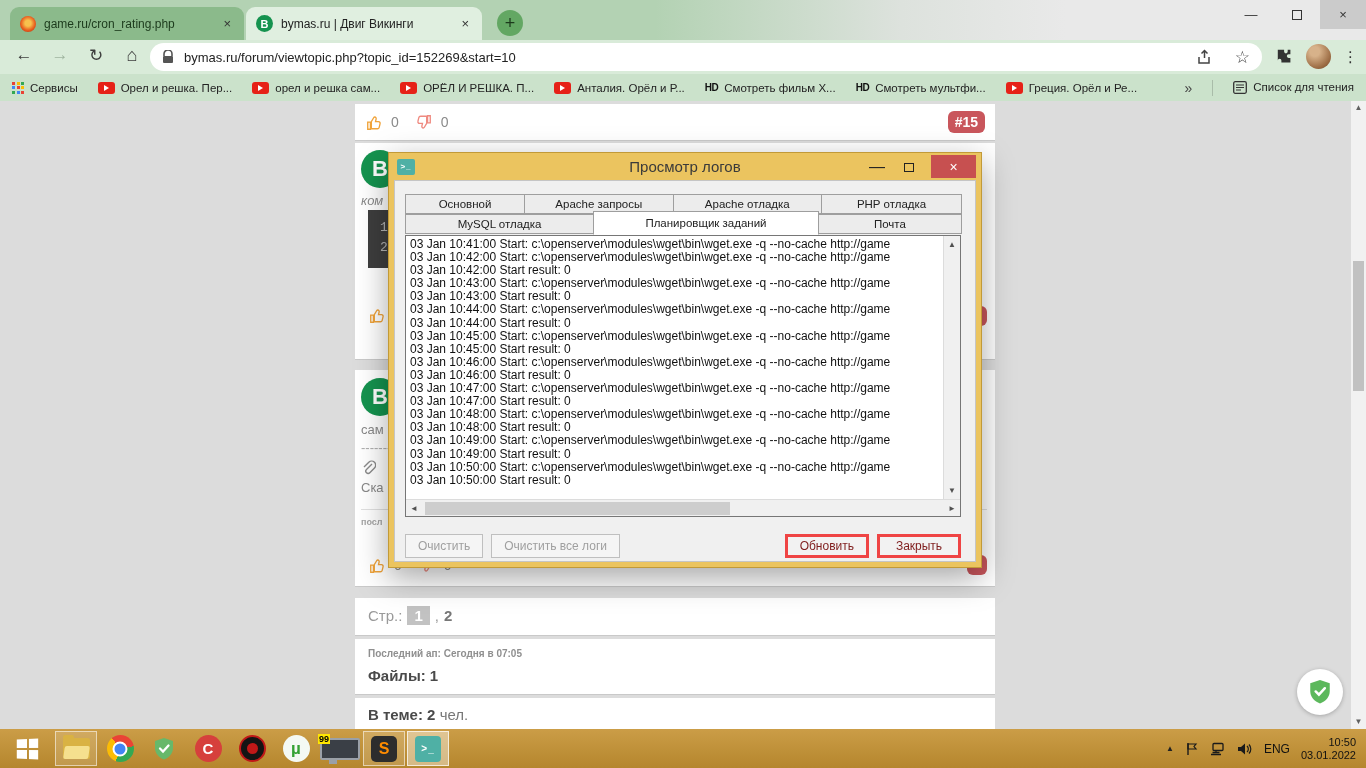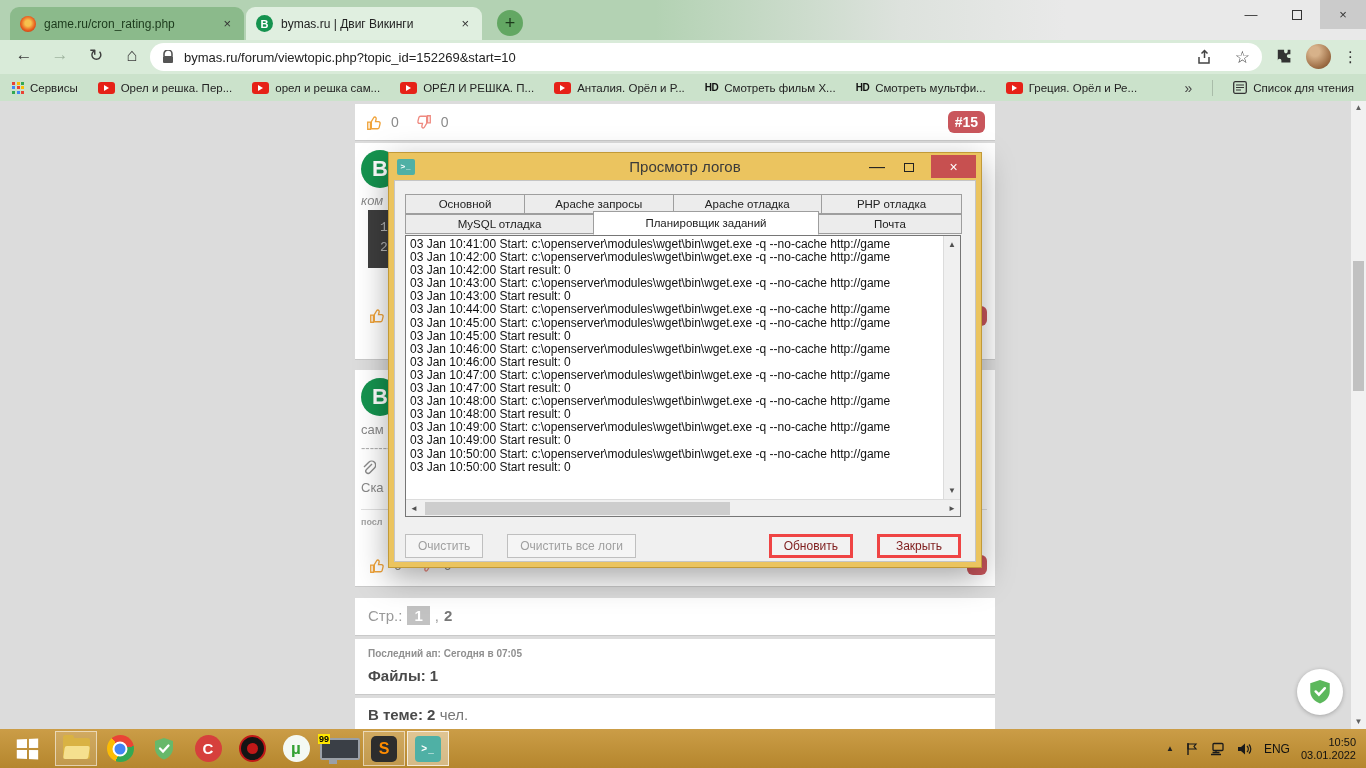--- a/index.html
+++ b/index.html
@@ -26,21 +26,21 @@
   .toolbar { position:absolute; left:0; top:40px; width:1366px; height:34px; background:#d9ebd9; }
   .navic { position:absolute; top:45px; font-size:17px; color:#3d3d3d; width:24px; text-align:center; }
   .navic.dis { color:#9fb49f; }
   .addr { position:absolute; left:150px; top:43px; width:1112px; height:28px; background:#fff; border-radius:14px; display:flex; align-items:center; padding:0 12px; }
   .addr-url { font-size:13px; color:#222; margin-left:10px; flex:1; white-space:nowrap; overflow:hidden; }
   .tool-right { position:absolute; top:44px; right:8px; display:flex; align-items:center; gap:12px; }
   .avatar-photo { width:25px; height:25px; border-radius:50%; background:radial-gradient(circle at 35% 30%, #d7b28a 20%, #9a6a42 70%, #6d452a 100%); }
   .dots { font-size:15px; color:#333; }
 
   .bookmarks { position:absolute; left:0; top:74px; width:1366px; height:27px; background:#cbe2cb; display:flex; align-items:center; padding:0 12px; gap:20px; font-size:11.5px; color:#232323; }
-  .bm { display:flex; align-items:center; gap:6px; white-space:nowrap; }
+  .bm { display:flex; align-items:flex-start; gap:6px; white-space:nowrap; }
   .ytic { width:17px; height:12px; background:#e62117; border-radius:3px; position:relative; flex:none; }
   .ytic::after { content:""; position:absolute; left:6px; top:3px; border-left:5px solid #fff; border-top:3px solid transparent; border-bottom:3px solid transparent; }
   .hdic { font-size:10px; font-weight:bold; color:#111; letter-spacing:-0.5px; }
   .appsgrid { width:12px; height:12px; display:grid; grid-template-columns:3px 3px 3px; grid-template-rows:3px 3px 3px; gap:1.5px; }
   .appsgrid i:nth-child(1){background:#e94235}.appsgrid i:nth-child(2){background:#fabd03}.appsgrid i:nth-child(3){background:#34a852}
   .appsgrid i:nth-child(4){background:#4285f4}.appsgrid i:nth-child(5){background:#e94235}.appsgrid i:nth-child(6){background:#fabd03}
   .appsgrid i:nth-child(7){background:#34a852}.appsgrid i:nth-child(8){background:#4285f4}.appsgrid i:nth-child(9){background:#e94235}
   .bm-spacer { flex:1; }
   .bm-chev { font-size:14px; color:#444; }
   .bm-div { width:1px; height:16px; background:#a9bca9; }
@@ -82,21 +82,21 @@
   .logbox { position:absolute; left:10px; right:14px; top:54px; height:282px; background:#fff; border:1px solid #767676; display:flex; flex-direction:column; }
   .log-main { flex:1; display:flex; overflow:hidden; }
   .log-text { flex:1; overflow:hidden; padding:2px 4px; font-size:12px; line-height:13.1px; color:#101010; }
   .log-line { white-space:pre; }
   .vscroll { width:17px; background:#f0f0f0; border-left:1px solid #dcdcdc; display:flex; flex-direction:column; justify-content:space-between; align-items:center; }
   .scr-ar { font-size:8px; color:#505050; padding:4px 0; }
   .hscroll { height:17px; background:#f0f0f0; border-top:1px solid #dcdcdc; display:flex; align-items:center; }
   .hthumb { height:13px; width:55%; background:#cdcdcd; margin-left:3px; }
   .hscroll .scr-ar { padding:0 4px; }
   .hscroll .right { margin-left:auto; }
-  .btnrow { position:absolute; left:10px; right:14px; top:352px; height:25px; display:flex; gap:24px; align-items:center; }
+  .btnrow { position:absolute; left:10px; right:14px; top:352px; height:25px; display:flex; gap:8px; align-items:center; }
   .wbtn { height:24px; font-size:12px; display:flex; align-items:center; justify-content:center; padding:0 12px; }
   .wbtn.dis { background:#f5f5f5; border:1px solid #bfbfbf; color:#9f9f9f; }
   .wbtn.en { background:#f2f2f2; border:3px solid #ef4444; color:#7f1d1d; }
   .btn-spacer { flex:1; }
 
   
   .taskbar { position:absolute; left:0; top:729px; width:1366px; height:39px; background:linear-gradient(#cb9d47,#b5862d); display:flex; align-items:center; }
   .tb-item { width:42px; height:35px; display:flex; align-items:center; justify-content:center; margin:0 1px; border:1px solid transparent; }
   .tb-item.open { border:1px solid rgba(255,255,255,.55); background:rgba(255,255,255,.15); }
   .tb-item.active { border:1px solid rgba(255,255,255,.7); background:rgba(255,255,255,.42); }
@@ -351,20 +351,21 @@
       </div>
       <div class="logbox">
         <div class="log-main">
           <div class="log-text">
               <div class="log-line">03 Jan 10:41:00 Start: c:\openserver\modules\wget\bin\wget.exe -q --no-cache http://game</div>
               <div class="log-line">03 Jan 10:42:00 Start: c:\openserver\modules\wget\bin\wget.exe -q --no-cache http://game</div>
               <div class="log-line">03 Jan 10:42:00 Start result: 0</div>
               <div class="log-line">03 Jan 10:43:00 Start: c:\openserver\modules\wget\bin\wget.exe -q --no-cache http://game</div>
               <div class="log-line">03 Jan 10:43:00 Start result: 0</div>
               <div class="log-line">03 Jan 10:44:00 Start: c:\openserver\modules\wget\bin\wget.exe -q --no-cache http://game</div>
+              <div class="log-line">03 Jan 10:44:00 Start result: 0</div>
               <div class="log-line">03 Jan 10:45:00 Start: c:\openserver\modules\wget\bin\wget.exe -q --no-cache http://game</div>
               <div class="log-line">03 Jan 10:45:00 Start result: 0</div>
               <div class="log-line">03 Jan 10:46:00 Start: c:\openserver\modules\wget\bin\wget.exe -q --no-cache http://game</div>
               <div class="log-line">03 Jan 10:46:00 Start result: 0</div>
               <div class="log-line">03 Jan 10:47:00 Start: c:\openserver\modules\wget\bin\wget.exe -q --no-cache http://game</div>
               <div class="log-line">03 Jan 10:47:00 Start result: 0</div>
               <div class="log-line">03 Jan 10:48:00 Start: c:\openserver\modules\wget\bin\wget.exe -q --no-cache http://game</div>
               <div class="log-line">03 Jan 10:48:00 Start result: 0</div>
               <div class="log-line">03 Jan 10:49:00 Start: c:\openserver\modules\wget\bin\wget.exe -q --no-cache http://game</div>
               <div class="log-line">03 Jan 10:49:00 Start result: 0</div>

